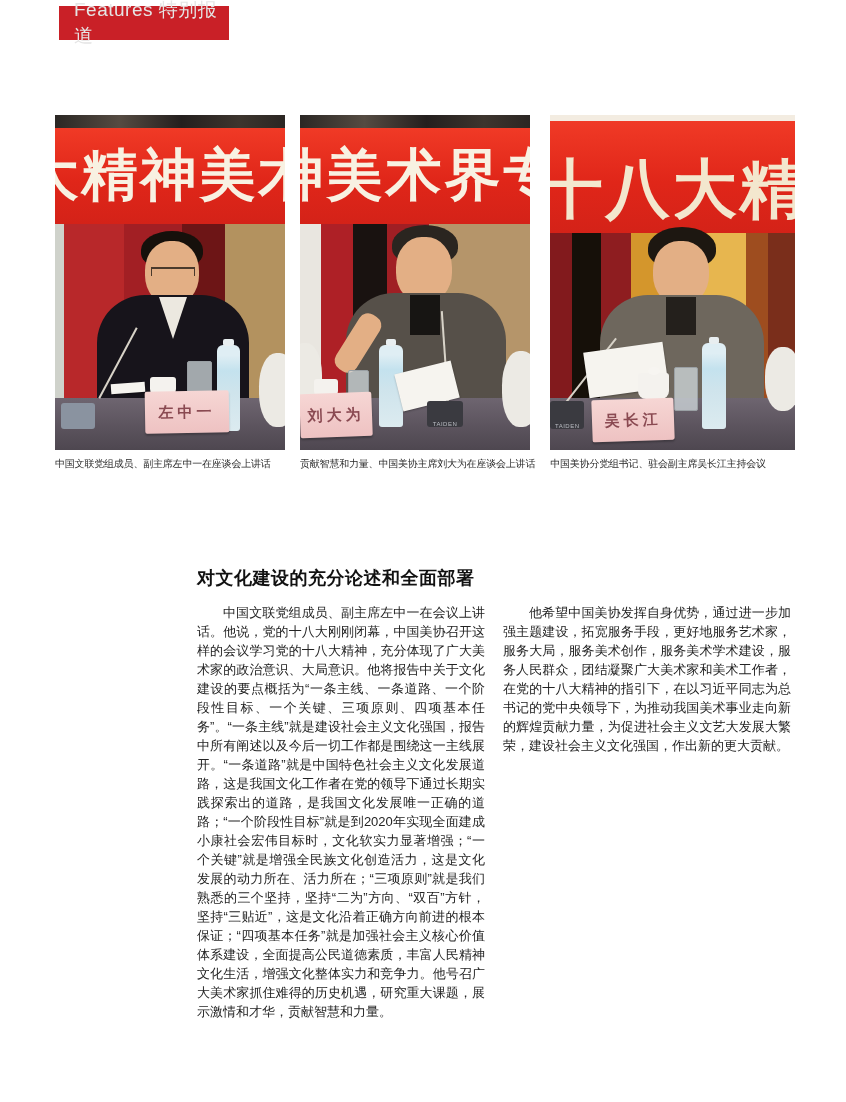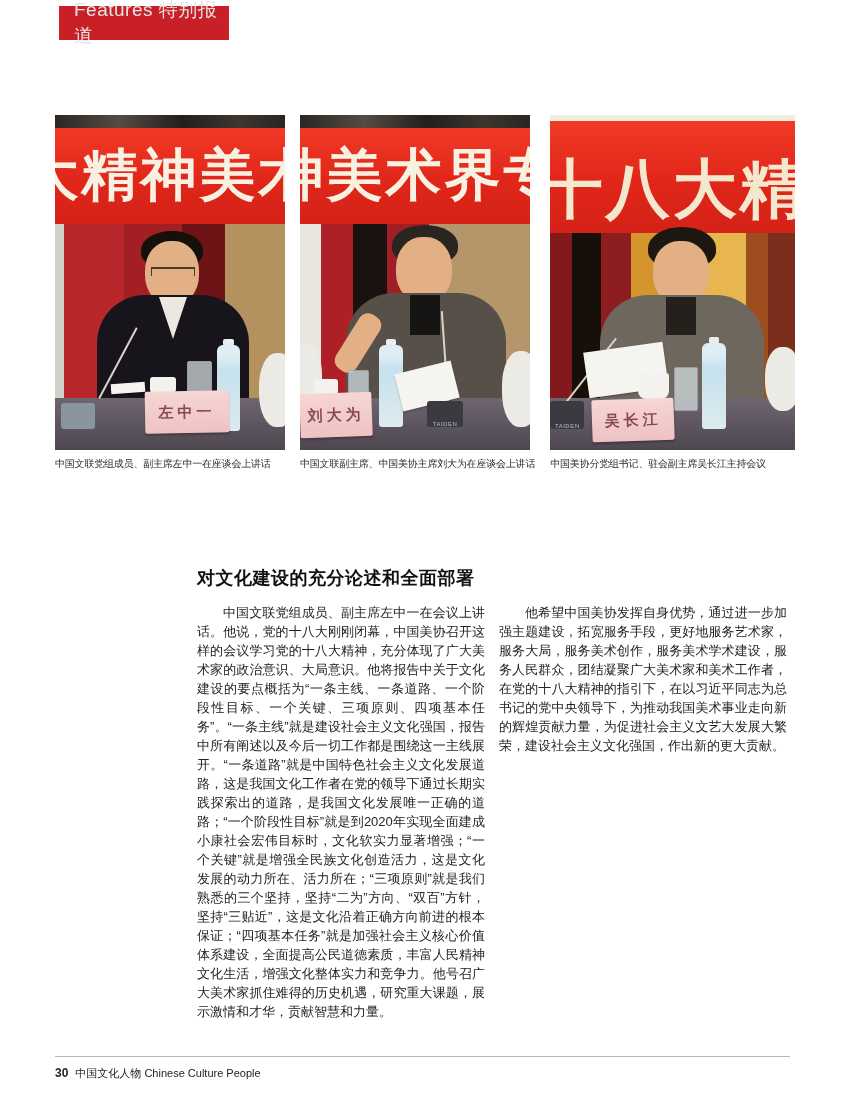--- a/index.html
+++ b/index.html
@@ -79,21 +79,21 @@
   .micstem{position:absolute;z-index:4;width:2px;background:#d8d3c8;}
   .micbox{position:absolute;z-index:5;background:#3a3a40;border-radius:3px;
           display:flex;align-items:flex-end;justify-content:center;}
   .micbox span{color:#b9bcc2;font-size:6px;letter-spacing:.5px;}
   .micbox.gray{background:#8a93a0;}
   .chair{position:absolute;z-index:4;background:#eceae4;border-radius:45%;}
 
   .caption{margin-top:7px;font-size:10px;font-weight:normal;color:#2a2a2a;white-space:nowrap;letter-spacing:-.2px;}
 
   
-  .article{position:absolute;left:197px;top:566px;width:594px;display:flex;gap:14px;}
+  .article{position:absolute;left:197px;top:566px;width:594px;display:flex;gap:14px;justify-content:space-between;}
   .col{width:288px;}
   .sec-h1{font-size:18px;font-weight:bold;color:#111;margin:0 0 13px 0;letter-spacing:.5px;}
   .sec-h2{font-size:17px;font-weight:bold;color:#111;margin:15px 0 12px 0;letter-spacing:.3px;}
   .bodyp{font-size:13px;line-height:19px;color:#232323;text-align:justify;text-indent:2em;margin:0;}
   .col2{padding-top:37px;box-sizing:border-box;}
 
   
   .footer{position:absolute;left:55px;top:1056px;width:735px;border-top:1px solid #b8b8b8;padding-top:9px;}
   .footer-text{font-size:11px;color:#222;}
   .footer-text .pg{font-weight:bold;font-size:12px;margin-right:7px;}
@@ -156,21 +156,21 @@
         <div class="papers" style="left:98px;top:252px;width:58px;height:38px;transform:rotate(-14deg);"></div>
         <div class="micstem" style="left:144px;top:196px;height:92px;transform:rotate(-4deg);"></div>
         <div class="table"></div>
         <div class="micbox" style="left:127px;top:286px;width:36px;height:26px;">
           <span>TAIDEN</span>
         </div>
         <div class="namecard" style="left:0px;top:278px;width:72px;height:44px;transform:rotate(-2deg);">
           <span>刘大为</span>
         </div>
       </div>
-      <div class="caption">中国文联副主席、中国美协主席刘大为在座谈会上讲话</div>
+      <div class="caption">贡献智慧和力量、中国美协主席刘大为在座谈会上讲话</div>
     </div>
 
     <div class="figure f3">
       <div class="photo p3">
         <div class="ceiling"></div>
         <div class="banner">
           <span>十八大精</span>
         </div>
         <div class="bg"></div>
         <div class="hair"></div>
@@ -200,19 +200,14 @@
   <div class="article">
     <div class="col col1">
       <h1 class="sec-h1">对文化建设的充分论述和全面部署</h1>
       <p class="bodyp">中国文联党组成员、副主席左中一在会议上讲话。他说，党的十八大刚刚闭幕，中国美协召开这样的会议学习党的十八大精神，充分体现了广大美术家的政治意识、大局意识。他将报告中关于文化建设的要点概括为“一条主线、一条道路、一个阶段性目标、一个关键、三项原则、四项基本任务”。“一条主线”就是建设社会主义文化强国，报告中所有阐述以及今后一切工作都是围绕这一主线展开。“一条道路”就是中国特色社会主义文化发展道路，这是我国文化工作者在党的领导下通过长期实践探索出的道路，是我国文化发展唯一正确的道路；“一个阶段性目标”就是到2020年实现全面建成小康社会宏伟目标时，文化软实力显著增强；“一个关键”就是增强全民族文化创造活力，这是文化发展的动力所在、活力所在；“三项原则”就是我们熟悉的三个坚持，坚持“二为”方向、“双百”方针，坚持“三贴近”，这是文化沿着正确方向前进的根本保证；“四项基本任务”就是加强社会主义核心价值体系建设，全面提高公民道德素质，丰富人民精神文化生活，增强文化整体实力和竞争力。他号召广大美术家抓住难得的历史机遇，研究重大课题，展示激情和才华，贡献智慧和力量。</p>
     </div>
     <div class="col col2">
       <p class="bodyp">他希望中国美协发挥自身优势，通过进一步加强主题建设，拓宽服务手段，更好地服务艺术家，服务大局，服务美术创作，服务美术学术建设，服务人民群众，团结凝聚广大美术家和美术工作者，在党的十八大精神的指引下，在以习近平同志为总书记的党中央领导下，为推动我国美术事业走向新的辉煌贡献力量，为促进社会主义文艺大发展大繁荣，建设社会主义文化强国，作出新的更大贡献。</p>
     </div>
   </div>
 
-  <div class="footer">
-    <div class="footer-text">
-      <span class="pg">30</span><span>中国文化人物 Chinese Culture People</span>
-    </div>
-  </div>
 
 </div>
 
 </body></html>

